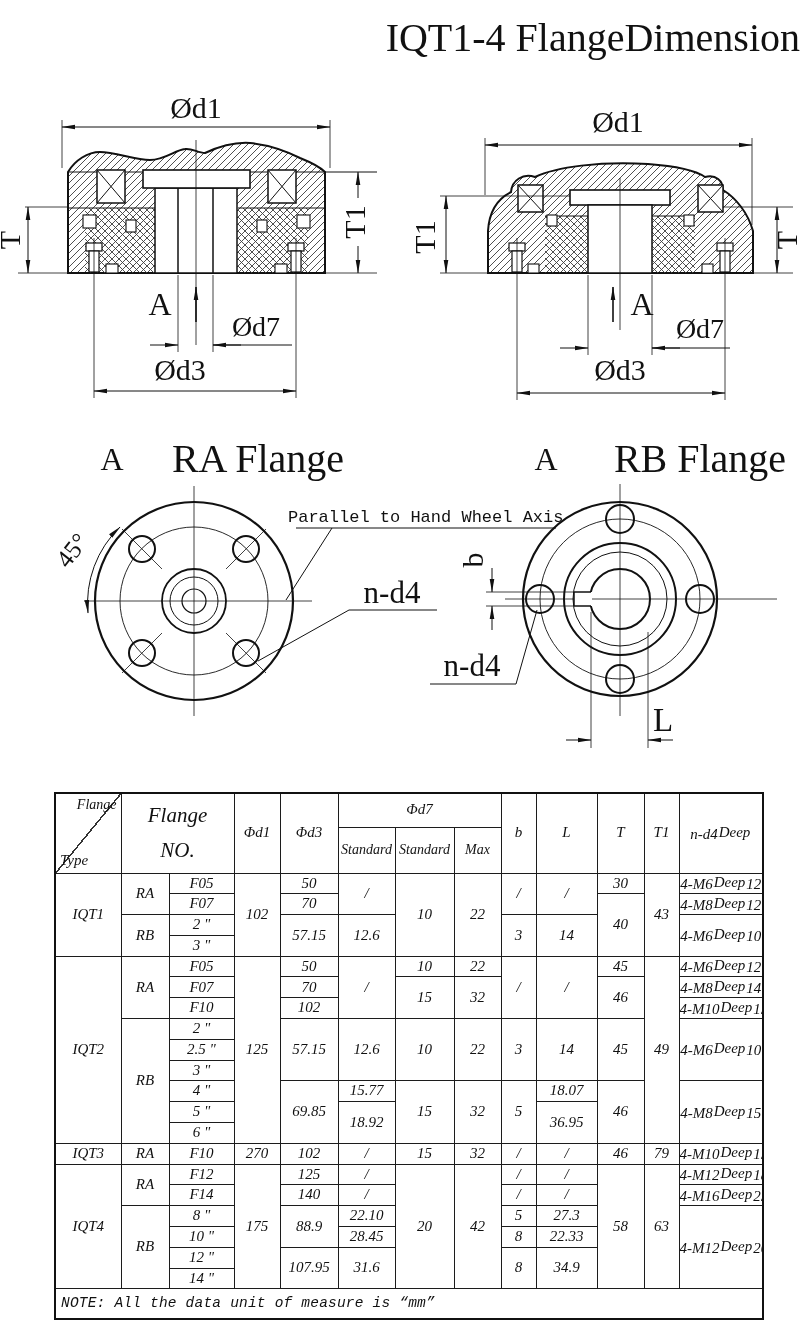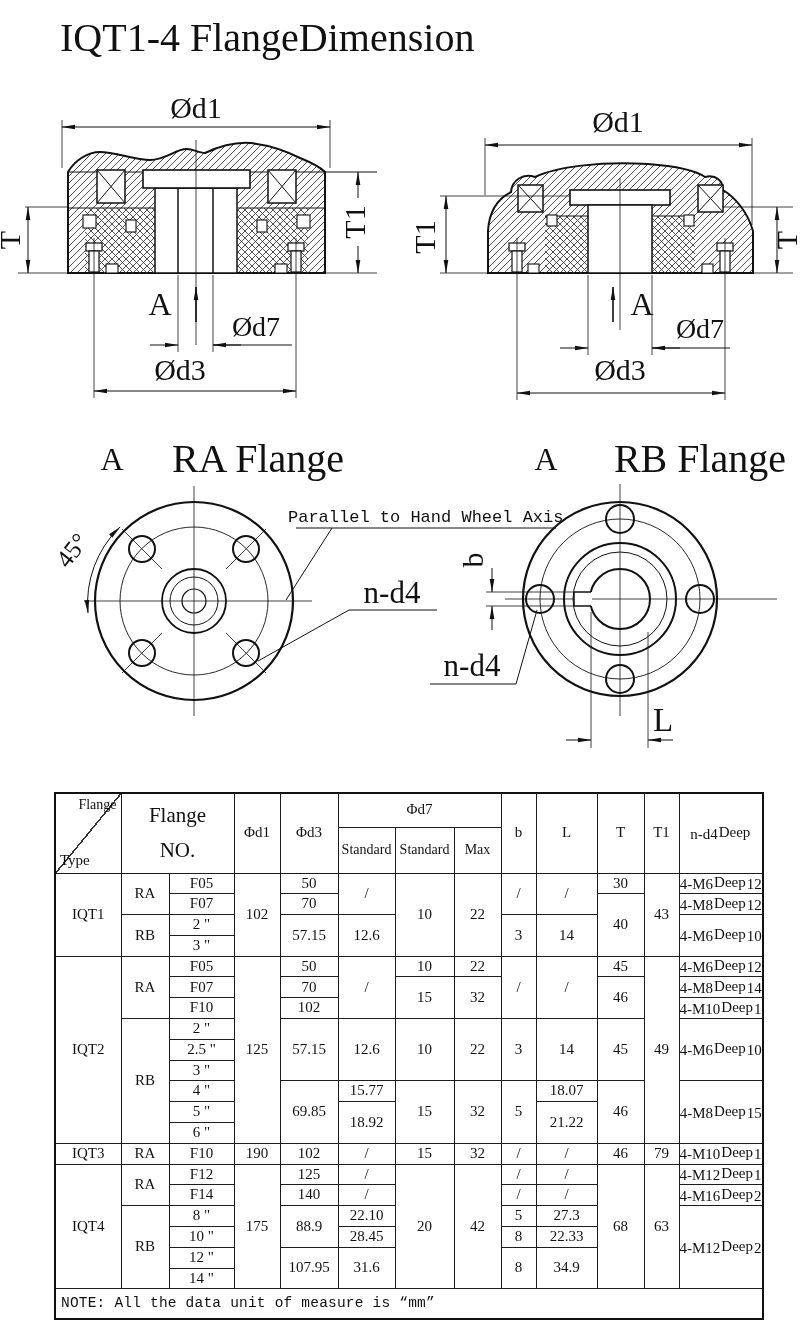--- a/index.html
+++ b/index.html
@@ -1,35 +1,35 @@
 <!DOCTYPE html>
 <html><head>
 <meta charset="utf-8">
 <style>
   html,body{margin:0;padding:0;background:#fff;}
   .page{position:relative;width:800px;height:1334px;background:#ffffff;overflow:hidden;
         font-family:"Liberation Serif",serif;color:#111;}
-  .doc-title{position:absolute;top:14px;left:60px;right:0;text-align:left;
+  .doc-title{position:absolute;top:14px;left:60px;right:0;text-align:right;
         font-size:40px;letter-spacing:0px;white-space:nowrap;}
   svg{position:absolute;left:0;}
   .svg-top{top:0;}
   .svg-views{top:410px;}
   svg text{font-family:"Liberation Serif",serif;fill:#111;}
   .dim{font-size:30px;}
   .dim-s{font-size:28px;}
   .sec-a{font-size:32px;}
   .view-a{font-size:32px;}
   .view-title{font-size:40px;}
   .angle{font-size:25px;}
   .mono-note{font-family:"Liberation Mono",monospace;font-size:17px;}
   .nd4lab{font-size:31px;}
   .llab{font-size:33px;}
 
   table.dims{position:absolute;left:54px;top:792px;width:708px;border-collapse:collapse;
-        table-layout:fixed;border:2px solid #111;background:#fff;}
+        table-layout:fixed;border:2px solid #111;background:#fff;font-style:italic;}
   table.dims th, table.dims td{border:1px solid #1c1c1c;text-align:center;vertical-align:middle;
         padding:0;font-weight:normal;white-space:nowrap;overflow:hidden;line-height:1.05;
         font-size:15px;font-family:"Liberation Serif",serif;}
   thead tr.h1{height:34px;}
   thead tr.h2{height:46px;}
   tbody tr{height:20.8px;}
   th.corner{position:relative;
         background:linear-gradient(to bottom right,#fff calc(50% - 1px),#333 calc(50% - 1px),#333 calc(50% + 0.5px),#fff calc(50% + 0.5px));}
   th.corner .cTop{position:absolute;top:4px;right:4px;font-size:14px;}
   th.corner .cBot{position:absolute;bottom:4px;left:4px;font-size:15px;}
@@ -426,30 +426,30 @@
           <td rowspan="3">15</td>
           <td rowspan="3">32</td>
           <td rowspan="3">5</td>
           <td>18.07</td>
           <td rowspan="3">46</td>
           <td rowspan="3" class="ndcell"><span>4-M8</span><span class="deep">Deep</span><span>15</span></td>
         </tr>
         <tr>
           <td>5 "</td>
           <td rowspan="2">18.92</td>
-          <td rowspan="2">21.22</td>
+          <td rowspan="2">36.95</td>
         </tr>
         <tr>
           <td>6 "</td>
         </tr>
         <tr>
           <td>IQT3</td>
           <td>RA</td>
           <td>F10</td>
-          <td>190</td>
+          <td>270</td>
           <td>102</td>
           <td>/</td>
           <td>15</td>
           <td>32</td>
           <td>/</td>
           <td>/</td>
           <td>46</td>
           <td>79</td>
           <td class="ndcell"><span>4-M10</span><span class="deep">Deep</span><span>15</span></td>
         </tr>
@@ -457,21 +457,21 @@
           <td rowspan="6">IQT4</td>
           <td rowspan="2">RA</td>
           <td>F12</td>
           <td rowspan="6">175</td>
           <td>125</td>
           <td>/</td>
           <td rowspan="6">20</td>
           <td rowspan="6">42</td>
           <td>/</td>
           <td>/</td>
-          <td rowspan="6">68</td>
+          <td rowspan="6">58</td>
           <td rowspan="6">63</td>
           <td class="ndcell"><span>4-M12</span><span class="deep">Deep</span><span>18</span></td>
         </tr>
         <tr>
           <td>F14</td>
           <td>140</td>
           <td>/</td>
           <td>/</td>
           <td>/</td>
           <td class="ndcell"><span>4-M16</span><span class="deep">Deep</span><span>25</span></td>

